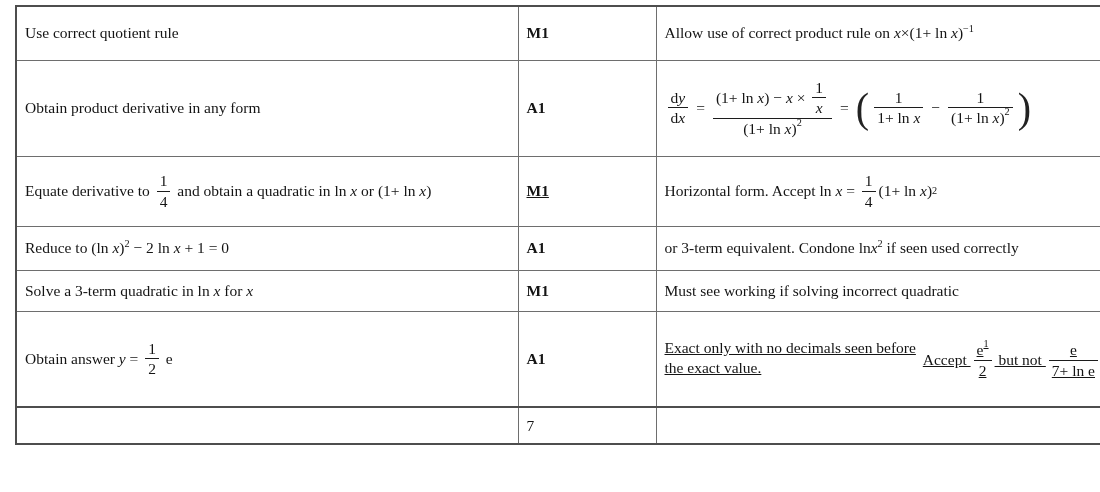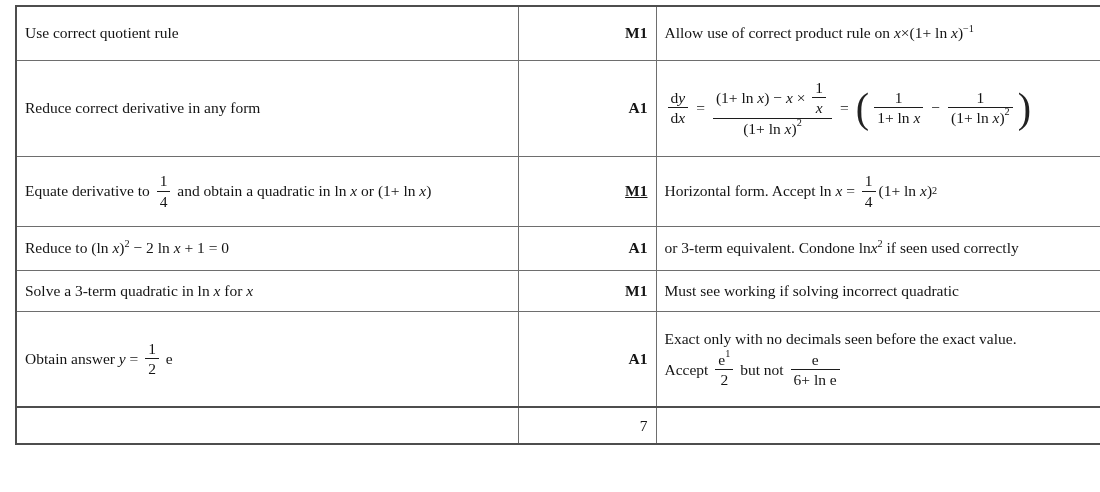--- a/index.html
+++ b/index.html
@@ -30,21 +30,20 @@
   tr.r3 { height: 44px; padding-left: 32px; }
   tr.r4 { height: 41px; margin-left: 8px; }
   tr.r5 { height: 43px; }
   tr.r6 { height: 96px; }
   tr.r7 { height: 37px; }
   tr.r7 td { border-top: 2px solid #4d4d4d; }
 
   td.ans   { padding-left: 9px; }
   td.guide { padding-left: 12px; }
   td.mark  {
-    text-align: right;
     vertical-align: top;
     padding: 9px 9px 0 0;
     font-weight: bold;
   }
   td.mark.normal { font-weight: normal; }
   td.top { vertical-align: top; padding-top: 10px; }
 
   
   .it { font-style: italic; }
   .mrow { display: inline-flex; align-items: center; white-space: pre; }
@@ -82,21 +81,21 @@
   .bigp {
     font-size: 40px;
     line-height: 36px;
     font-weight: 400;
     transform: scaleY(1.08);
     margin: 0 2px;
     color: #222;
   }
   .gline { line-height: 1.25; }
   .gline + .gline, .gline + .mrow { margin-top: 3px; }
-  .stack { display: flex; flex-direction: column; align-items: flex-start; }
+  .stack { display: flex; flex-direction: row; align-items: flex-start; text-decoration: underline; }
 </style>
 </head>
 <body>
 
 <div class="sheet">
 <table class="ms">
   <colgroup>
     <col style="width:502px">
         <col style="width:138px">
         <col style="width:454px">
@@ -110,21 +109,21 @@
       <td class="mark">
         <span>M1</span>
       </td>
       <td class="guide">
         <span>Allow use of correct product rule on </span><span class="it">x</span><span>×(1+ ln </span><span class="it">x</span><span>)</span><span class="sup">−1</span>
       </td>
     </tr>
 
     <tr class="r1">
       <td class="ans top">
-        <span>Reduce correct derivative in any form</span>
+        <span>Obtain product derivative in any form</span>
       </td>
       <td class="mark">
         <span>A1</span>
       </td>
       <td class="guide">
         <span class="mrow">
           <span class="fr">
             <span class="nu"><span>d</span><span class="it">y</span></span>
             <span class="de"><span>d</span><span class="it">x</span></span>
           </span>
@@ -225,21 +224,21 @@
           <div class="gline">Exact only with no decimals seen before the exact value.</div>
           <span class="mrow">
             <span>Accept </span>
             <span class="fr">
               <span class="nu"><span>e</span><span class="sup">1</span></span>
               <span class="de">2</span>
             </span>
             <span> but not </span>
             <span class="fr">
               <span class="nu">e</span>
-              <span class="de">6+ ln e</span>
+              <span class="de">7+ ln e</span>
             </span>
           </span>
         </div>
       </td>
     </tr>
 
     <tr class="r7 total-row">
       <td class="ans"></td>
       <td class="mark normal">
         <span>7</span>

